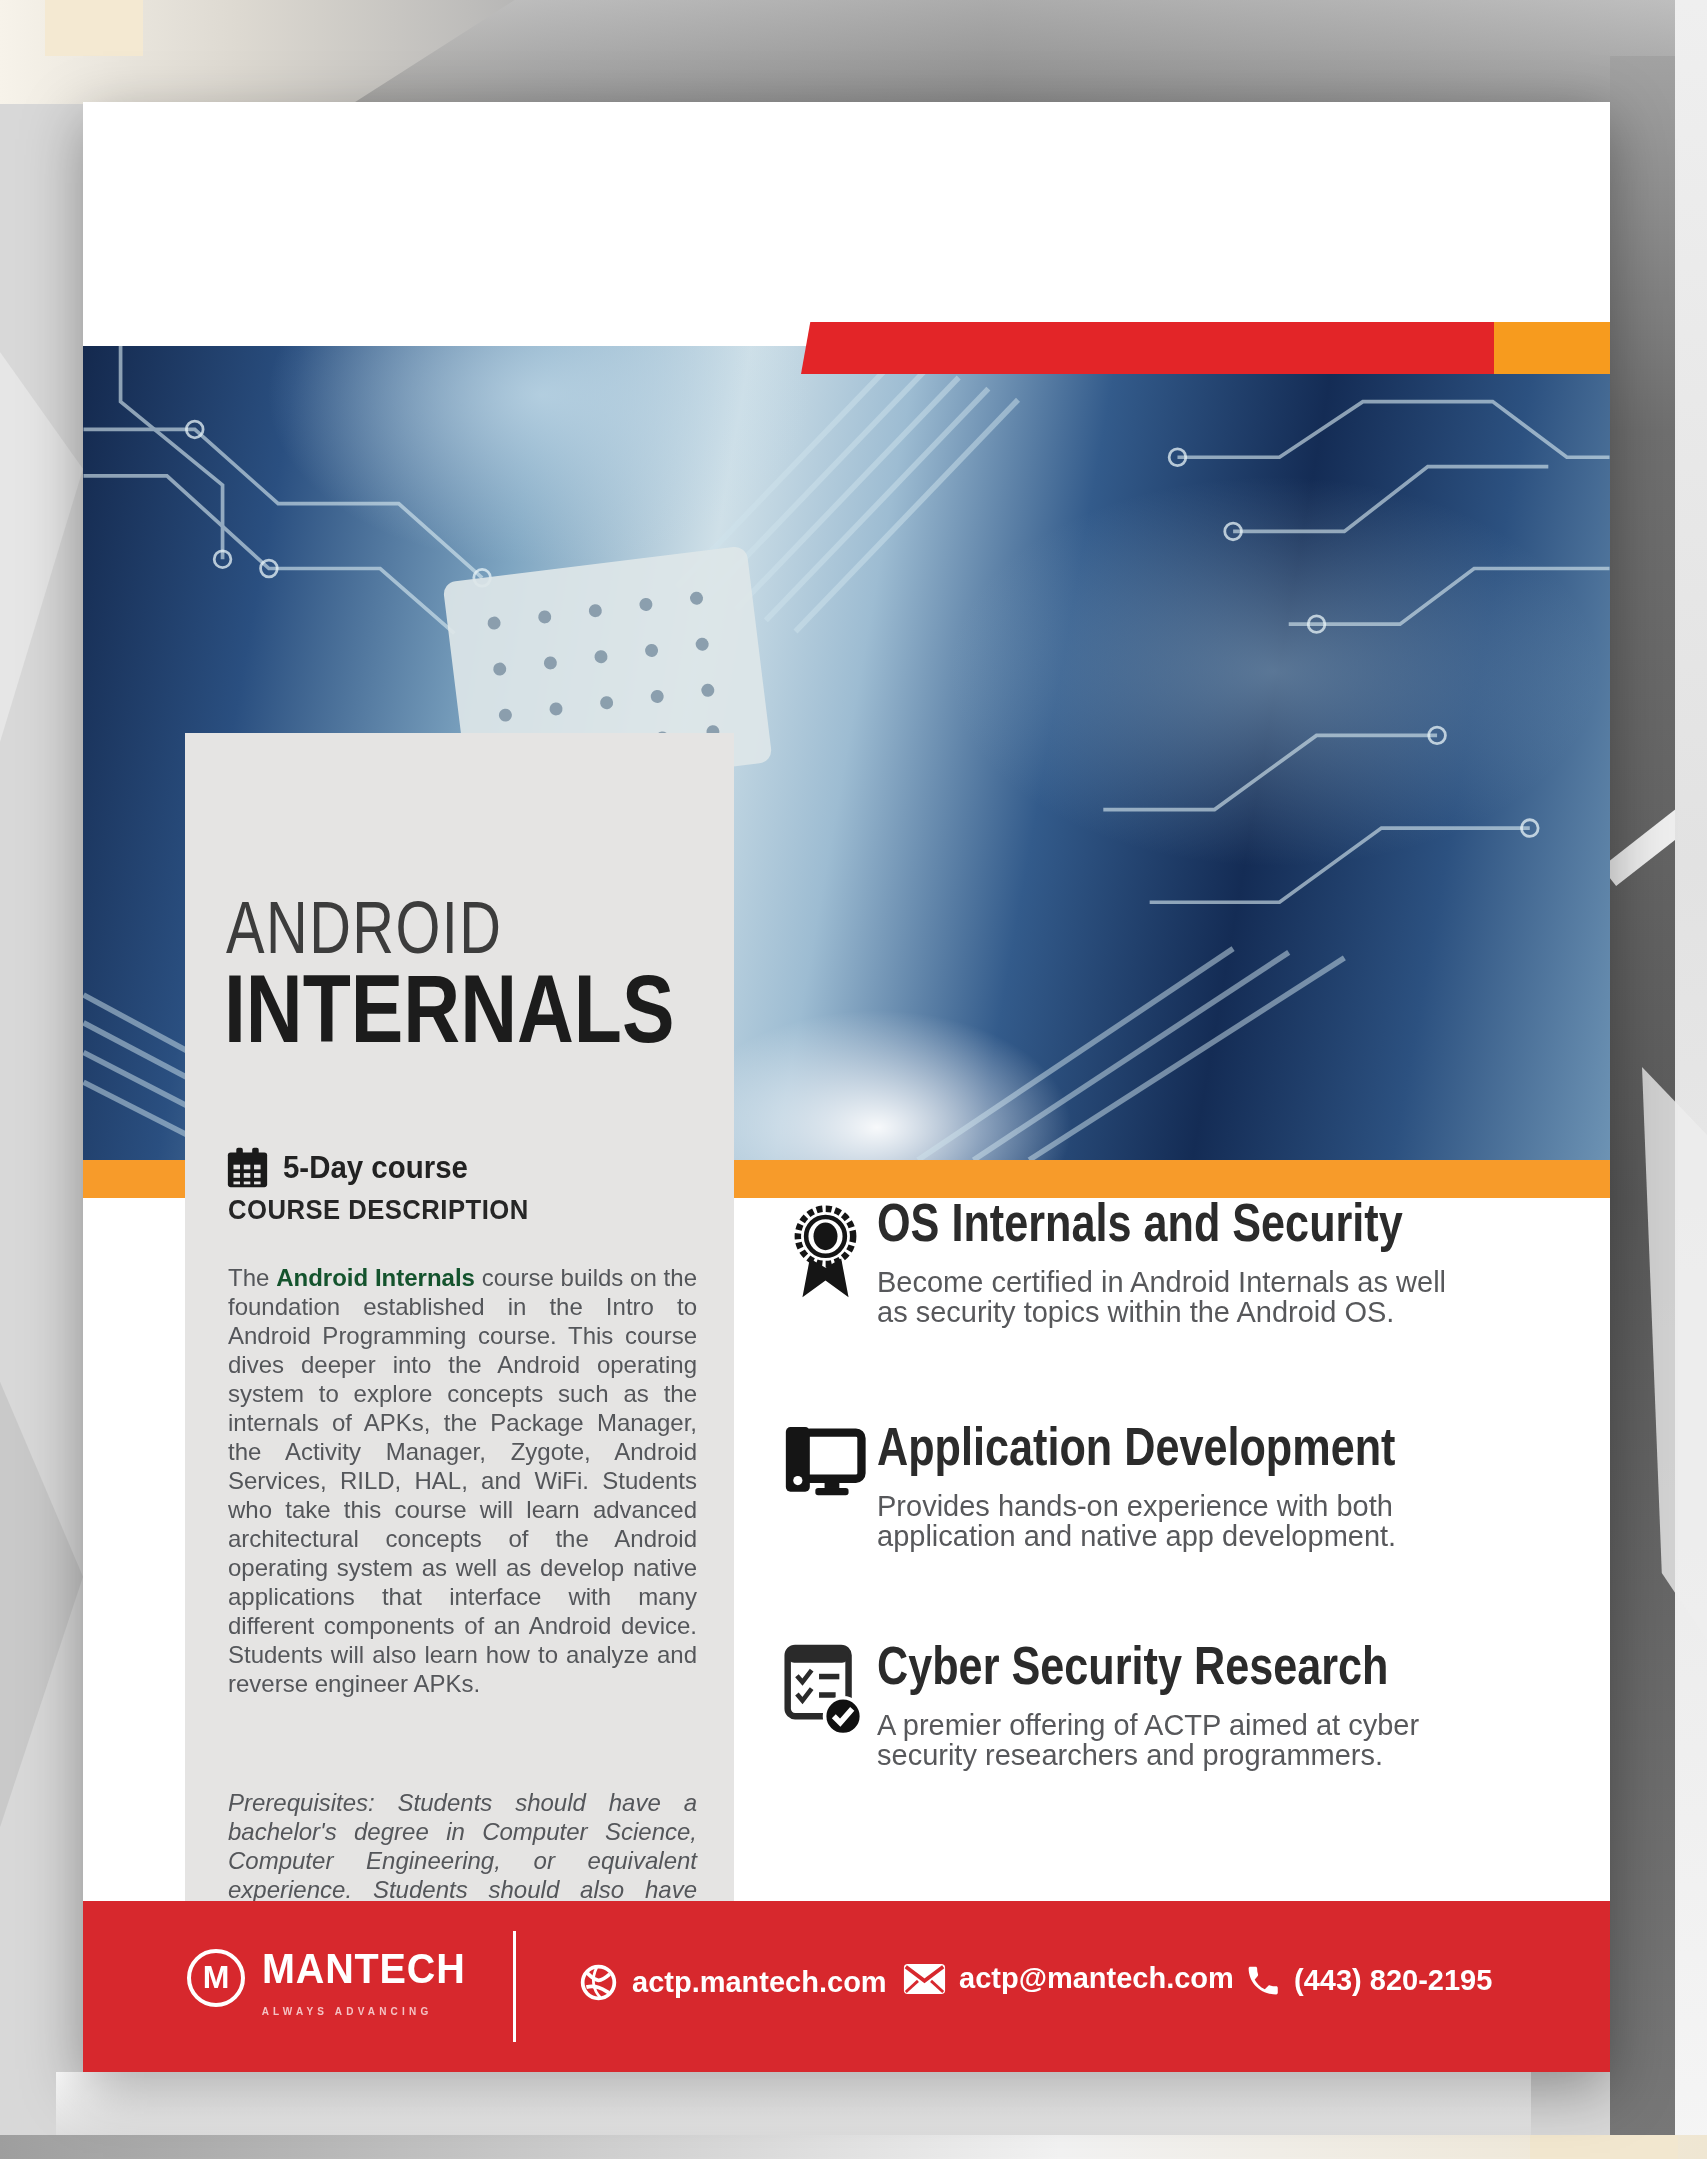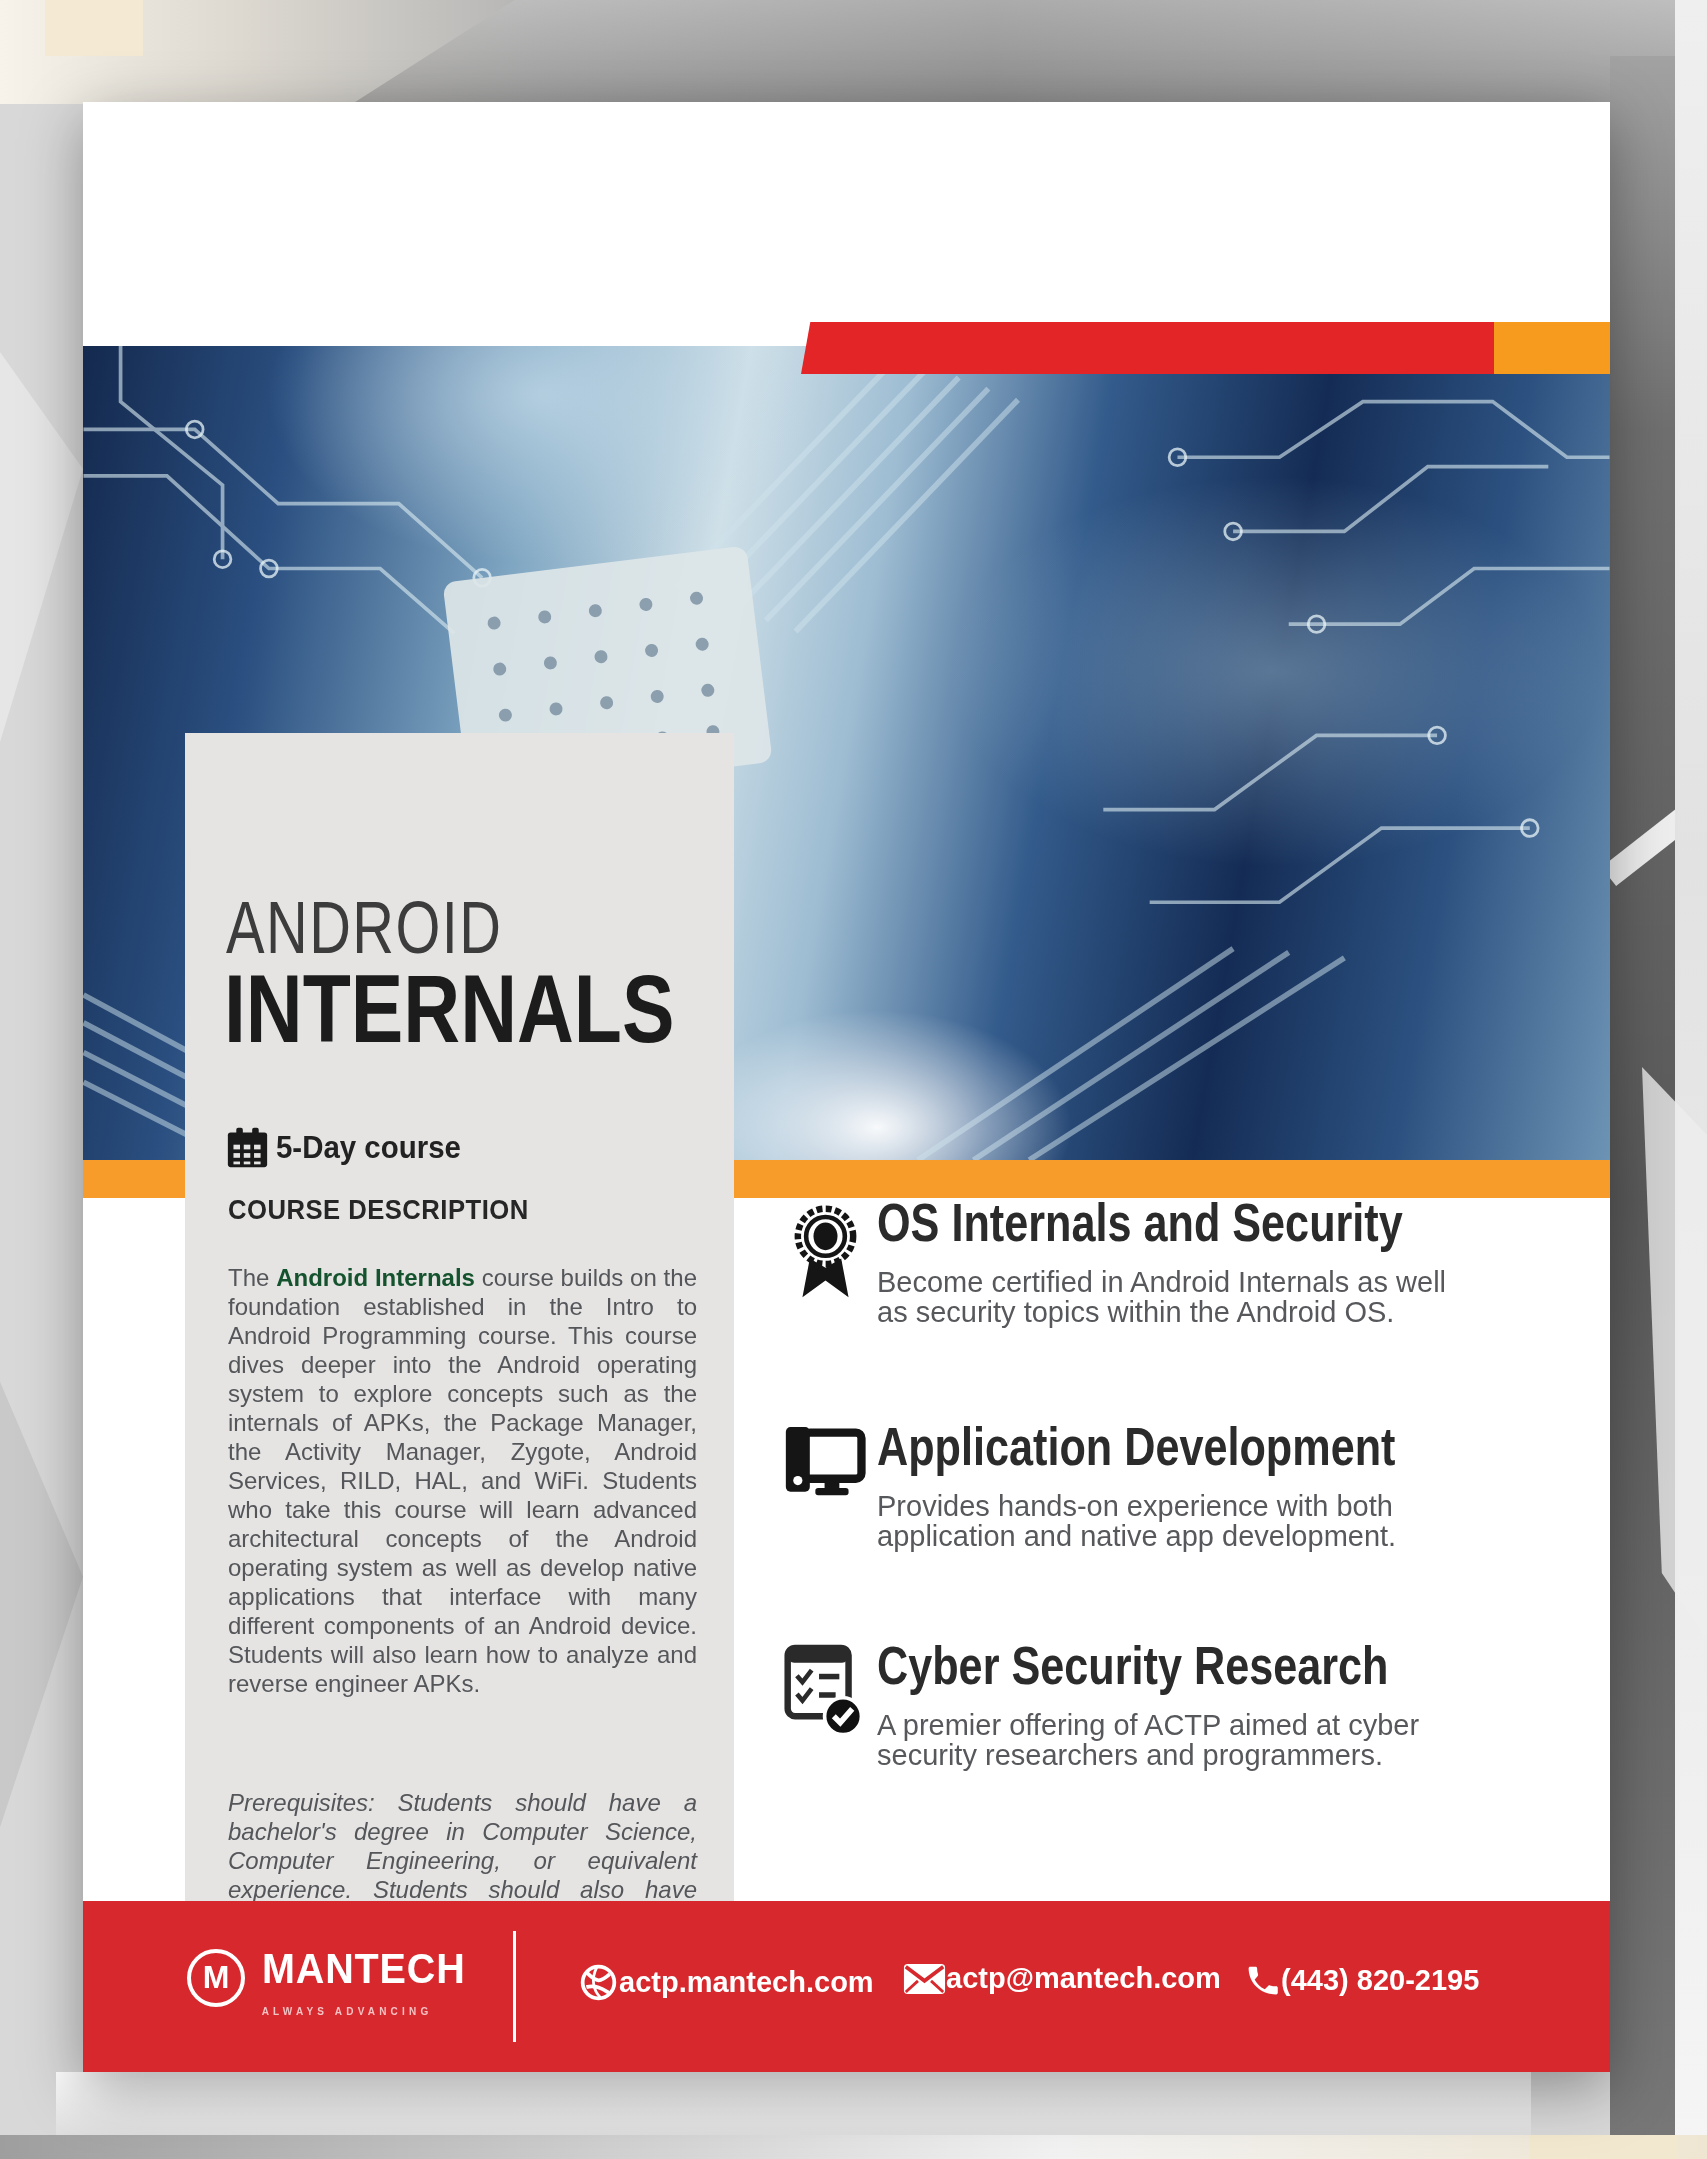--- a/index.html
+++ b/index.html
@@ -63,21 +63,21 @@
       linear-gradient(100deg,#14294e 0%,#2a4f80 13%,#7fa6c2 28%,#cfe0e8 40%,#9dbcd2 50%,#335b8b 62%,#142c55 75%,#2c5180 87%,#6d93b4 100%);}
   .hero-strip{position:absolute;left:0;top:814px;width:1527px;height:38px;background:#f79b2a;}
   .hero svg{position:absolute;left:0;top:0;}
 
   
   .card{position:absolute;left:102px;top:631px;width:549px;height:1169px;background:#e5e4e3;z-index:5;}
   .card-title-1{position:absolute;left:41px;top:158px;font-size:74px;color:#3c3c3c;
     letter-spacing:1.9px;line-height:1;transform:scaleX(.78);transform-origin:left top;white-space:nowrap;}
   .card-title-2{position:absolute;left:39px;top:228px;font-size:96px;font-weight:bold;color:#1c1c1c;
     line-height:1;transform:scaleX(.82);transform-origin:left top;white-space:nowrap;}
-  .course-meta{position:absolute;left:41px;top:393px;display:flex;align-items:center;gap:7px;justify-content:flex-end;}
+  .course-meta{position:absolute;left:41px;top:413px;display:flex;align-items:center;gap:14px;justify-content:flex-end;}
   .course-meta .label{font-size:32px;font-weight:bold;color:#222;transform:scaleX(.92);transform-origin:left center;white-space:nowrap;}
   .desc-heading{position:absolute;left:43px;top:462px;font-size:27px;font-weight:bold;color:#262626;
     letter-spacing:0.5px;transform:scaleX(.95);transform-origin:left top;white-space:nowrap;}
   .body-text{position:absolute;left:43px;width:469px;font-size:24px;line-height:29px;
     color:#54565a;text-align:justify;}
   .p1{top:506px;}
   .p2{top:941px;}
   .p3{top:1031px;font-style:italic;}
   .body-text b{color:#14532d;}
 
@@ -91,21 +91,21 @@
 
   
   .footer{position:absolute;left:0;top:1799px;width:1527px;height:171px;background:#d7282d;z-index:7;}
   .brand{position:absolute;left:104px;top:46px;display:flex;align-items:flex-start;gap:16.7px;}
   .brand-circle{width:50px;height:50px;border:4.6px solid #fff;border-radius:50%;
     display:flex;align-items:center;justify-content:center;color:#fff;font-weight:bold;font-size:32px;margin-top:1.9px;}
   .brand-text .name{font-size:43px;font-weight:bold;color:#fff;letter-spacing:0.9px;line-height:1;
     transform:scaleX(.92);transform-origin:left top;}
   .brand-text .tag{font-size:10px;font-weight:bold;color:rgba(255,255,255,.72);letter-spacing:4.2px;margin-top:16px;}
   .footer-divider{position:absolute;left:430px;top:30px;width:2.8px;height:111px;background:#ffffff;}
-  .contact{position:absolute;top:61px;display:flex;align-items:center;color:#fff;}
+  .contact{position:absolute;top:61px;display:flex;align-items:center;gap:13px;color:#fff;}
   .contact .txt{font-size:29px;font-weight:bold;white-space:nowrap;}
   .c-web{left:495px;} .c-mail{left:820px;align-items:flex-end;} .c-phone{left:1161px;}
 </style>
 </head>
 <body>
 
 <div class="bg-top-band"></div>
 <div class="bg-top-facet"></div>
 <div class="bg-beige-tl"></div>
 <div class="bg-right-band"></div>

